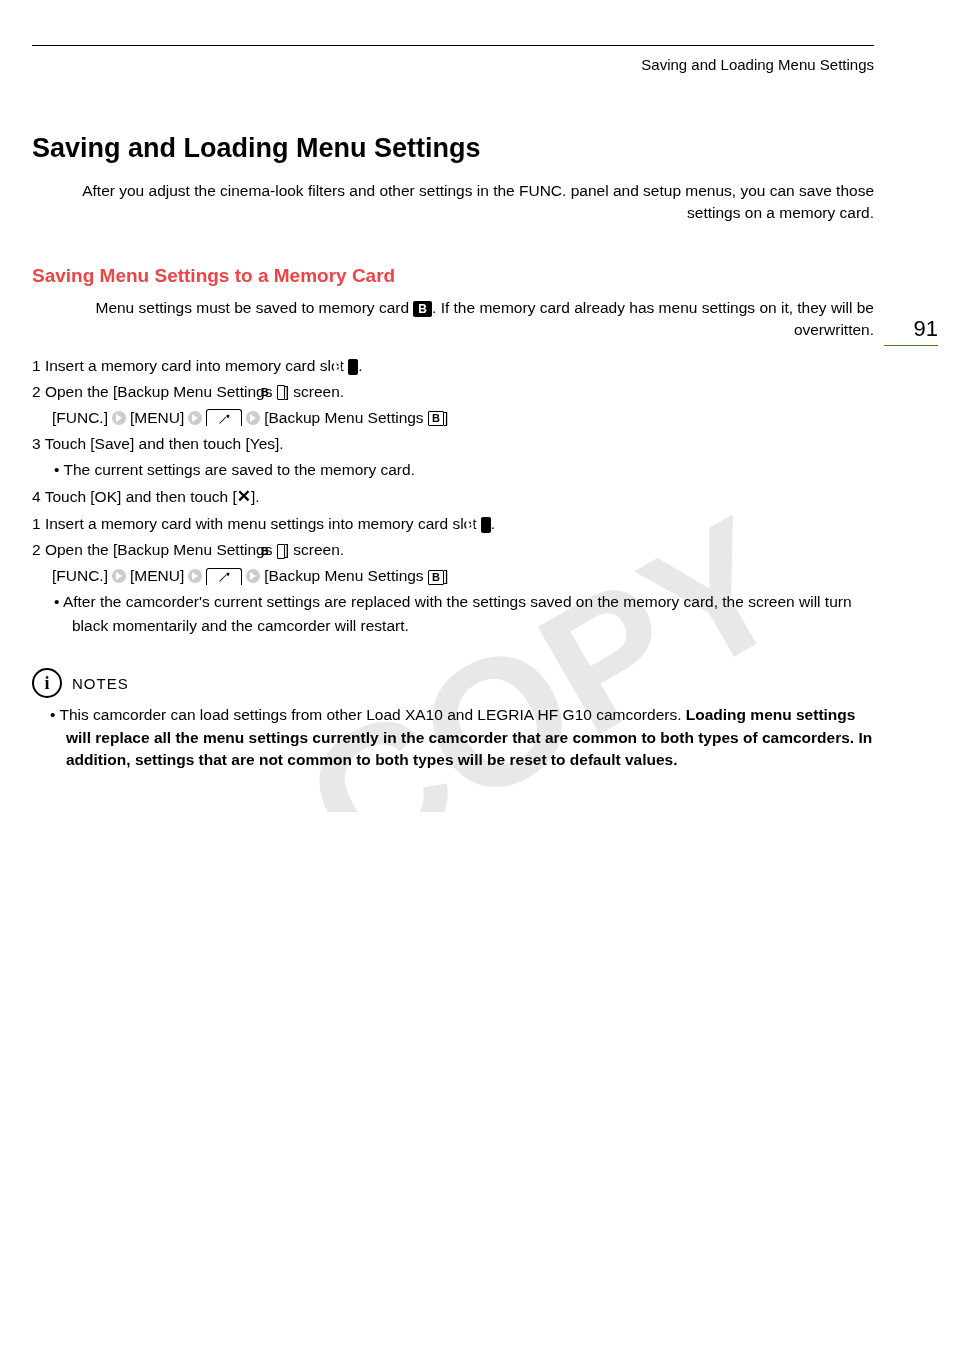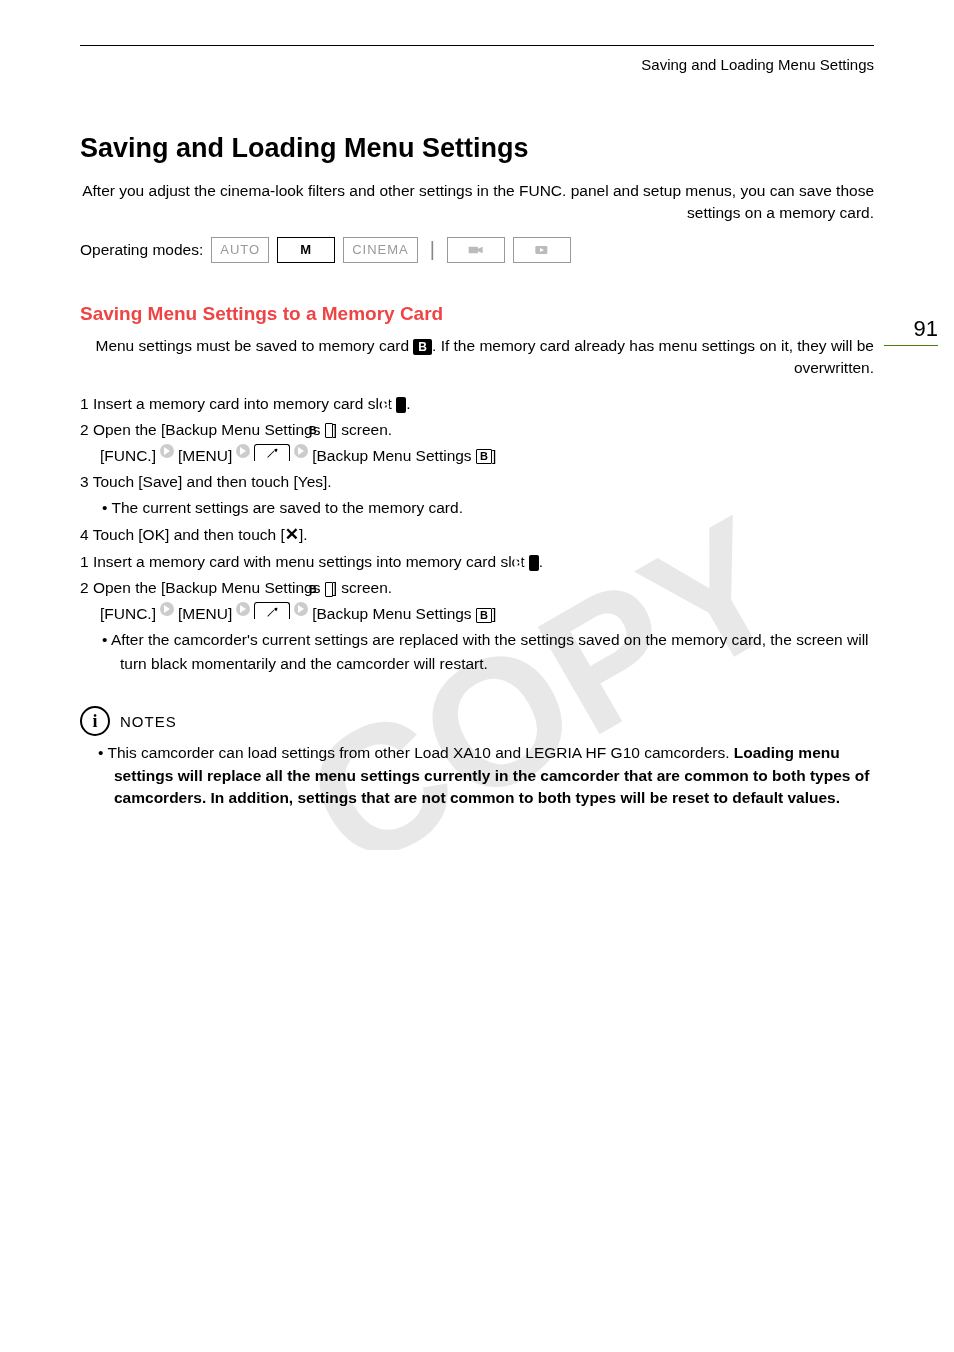--- a/index.html
+++ b/index.html
@@ -18,21 +18,21 @@
       font-weight: bold;
       color: #e8e8e8;
       transform: rotate(-30deg);
       z-index: 0;
       user-select: none;
       font-family: Arial, sans-serif;
     }
     .page {
       position: relative;
       z-index: 1;
-      padding: 45px 80px 40px 80px;
+      padding: 45px 80px 40px 32px;
     }
     .header-line {
       border-top: 1px solid #000;
       margin-bottom: 10px;
     }
     .header-text {
       text-align: right;
       font-size: 15px;
       color: #000;
       margin-bottom: 60px;
@@ -113,20 +113,21 @@
     }
     .sub {
       padding-left: 40px;
       text-indent: -18px;
       margin-bottom: 2px;
     }
     .func-path {
       padding-left: 20px;
       text-indent: 0;
       display: flex;
+      align-items: center;
       gap: 4px;
       flex-wrap: wrap;
     }
     .b-badge {
       display: inline-block;
       background: #000;
       color: #fff;
       font-weight: bold;
       font-size: 12px;
       padding: 1px 5px;
@@ -227,39 +228,20 @@
 
 <div class="page">
   <div class="header-line"></div>
   <div class="header-text">Saving and Loading Menu Settings</div>
 
   <div class="page-number">91</div>
 
   <h1>Saving and Loading Menu Settings</h1>
   <p>After you adjust the cinema-look filters and other settings in the FUNC. panel and setup menus, you can save those settings on a memory card.</p>
 
-  <div class="modes-row">
-    <span class="modes-label">Operating modes:</span>
-    <span class="mode-box">AUTO</span>
-    <span class="mode-box active">M</span>
-    <span class="mode-box">CINEMA</span>
-    <span class="mode-divider">|</span>
-    <span class="mode-box">
-      <svg class="camera-svg" viewBox="0 0 24 16">
-        <rect x="1" y="3" width="14" height="10" rx="1" fill="#bbb"></rect>
-        <path d="M15 6 L22 3 L22 13 L15 10 Z" fill="#bbb"></path>
-      </svg>
-    </span>
-    <span class="mode-box">
-      <svg class="play-svg" viewBox="0 0 24 16">
-        <rect x="2" y="2" width="18" height="12" rx="2" fill="#bbb"></rect>
-        <path d="M9 5 L15 8 L9 11 Z" fill="#fff"></path>
-      </svg>
-    </span>
-  </div>
 
   <h2>Saving Menu Settings to a Memory Card</h2>
   <p>
     <span>Menu settings must be saved to memory card </span><span class="b-badge">B</span><span>. If the memory card already has menu settings on it, they will be overwritten.</span>
   </p>
   <ol>
     <li>
       <span>1  Insert a memory card into memory card slot </span><span class="b-badge">B</span><span>.</span>
     </li>
     <li>

